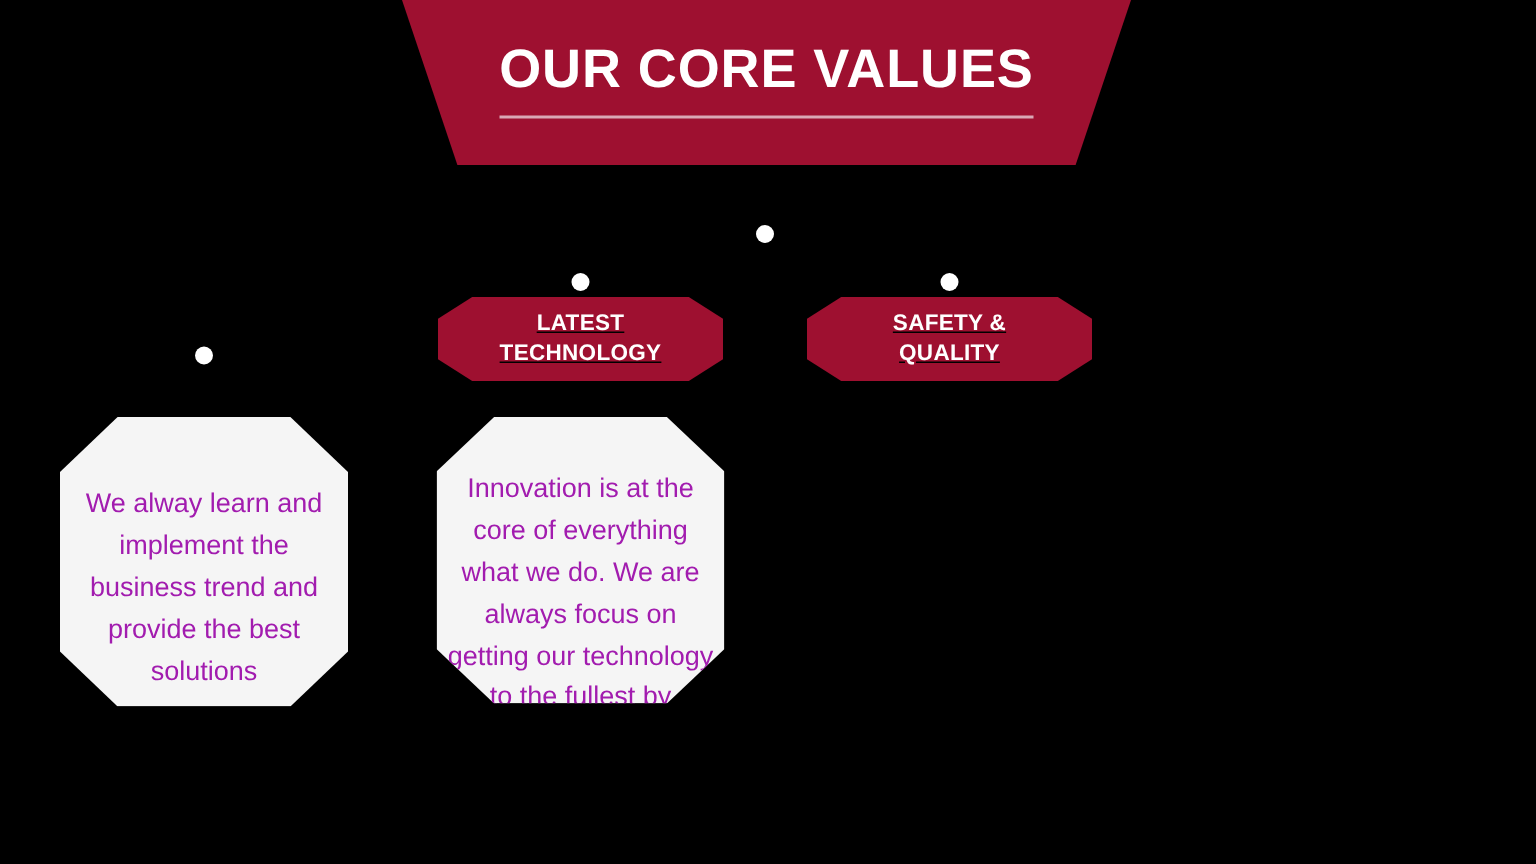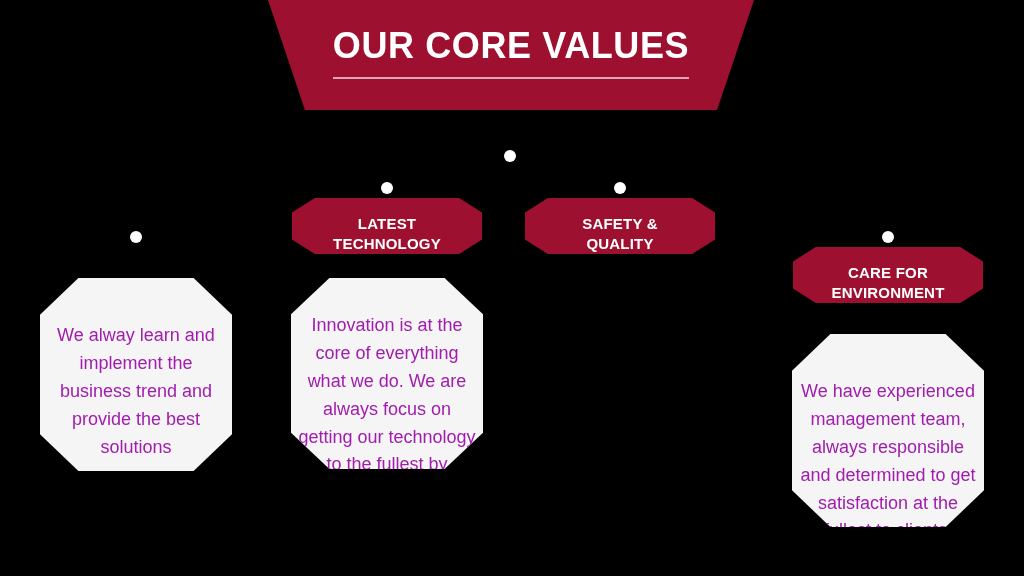--- a/index.html
+++ b/index.html
@@ -70,21 +70,21 @@
   
   .value-col {
     position: absolute;
     width: 200px;
     display: flex;
     flex-direction: column;
     align-items: center;
   }
   .col-0 { left: 36px;  top: 231px; }
   .col-1 { left: 287px; top: 182px; }
-  .col-2 { left: 520px; top: 182px; }
+  .col-2 { left: 533px; top: 182px; }
   .col-3 { left: 788px; top: 231px; }
 
   .node-dot {
     width: 12px;
     height: 12px;
     border-radius: 50%;
     background: #FFFFFF;
     margin-bottom: 4px;
   }
 
@@ -94,23 +94,24 @@
     width: 190px;
     height: 56px;
     background: #9E1030;
     clip-path: polygon(
       12% 0%, 88% 0%, 100% 26%, 100% 74%,
       88% 100%, 12% 100%, 0% 74%, 0% 26%);
     -webkit-clip-path: polygon(
       12% 0%, 88% 0%, 100% 26%, 100% 74%,
       88% 100%, 12% 100%, 0% 74%, 0% 26%);
     display: flex;
-    align-items: flex-end;
+    align-items: center;
     justify-content: center;
     text-align: center;
+    text-decoration: underline;
   }
   .card-head-label {
     color: #FFFFFF;
     font-size: 15px;
     font-weight: bold;
     line-height: 1.35;
     letter-spacing: 0.2px;
     padding: 0 10px;
     white-space: pre-line;
   }
@@ -182,25 +183,14 @@
 
   <div class="value-col col-2">
     <div class="node-dot"></div>
     <div class="card-head">
       <div class="card-head-label">SAFETY &amp;
 QUALITY</div>
     </div>
     <div class="gap-2"></div>
   </div>
 
-  <div class="value-col col-3">
-    <div class="node-dot"></div>
-    <div class="card-head">
-      <div class="card-head-label">CARE FOR
-ENVIRONMENT</div>
-    </div>
-    <div class="gap-3"></div>
-    <div class="card-body body-3">
-      <div class="card-body-text">We have experienced management team, always responsible and determined to get satisfaction at the fullest to clients.</div>
-    </div>
-  </div>
 
 </div>
 
 </body></html>

